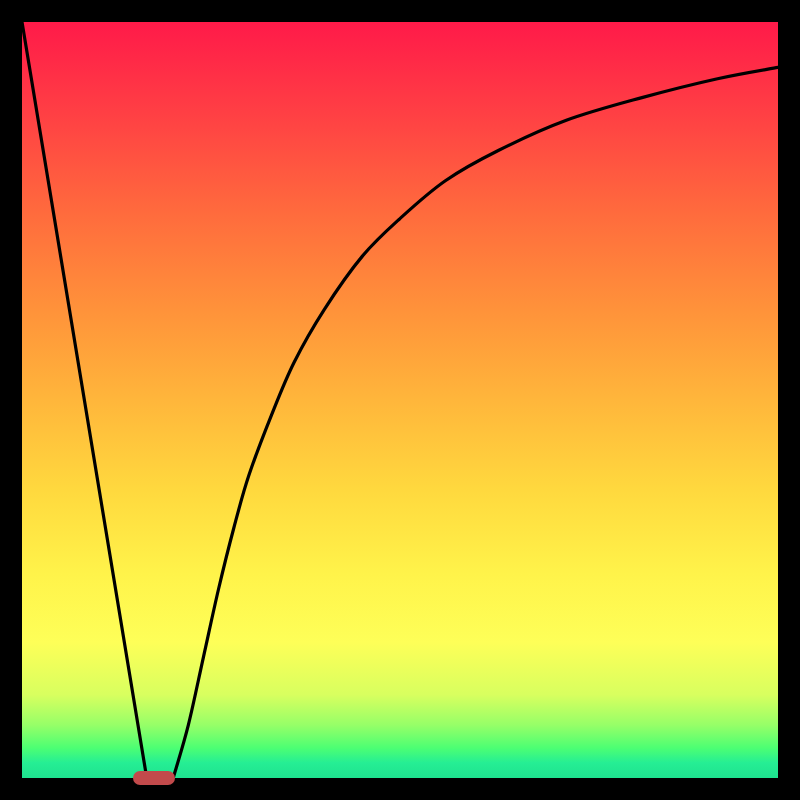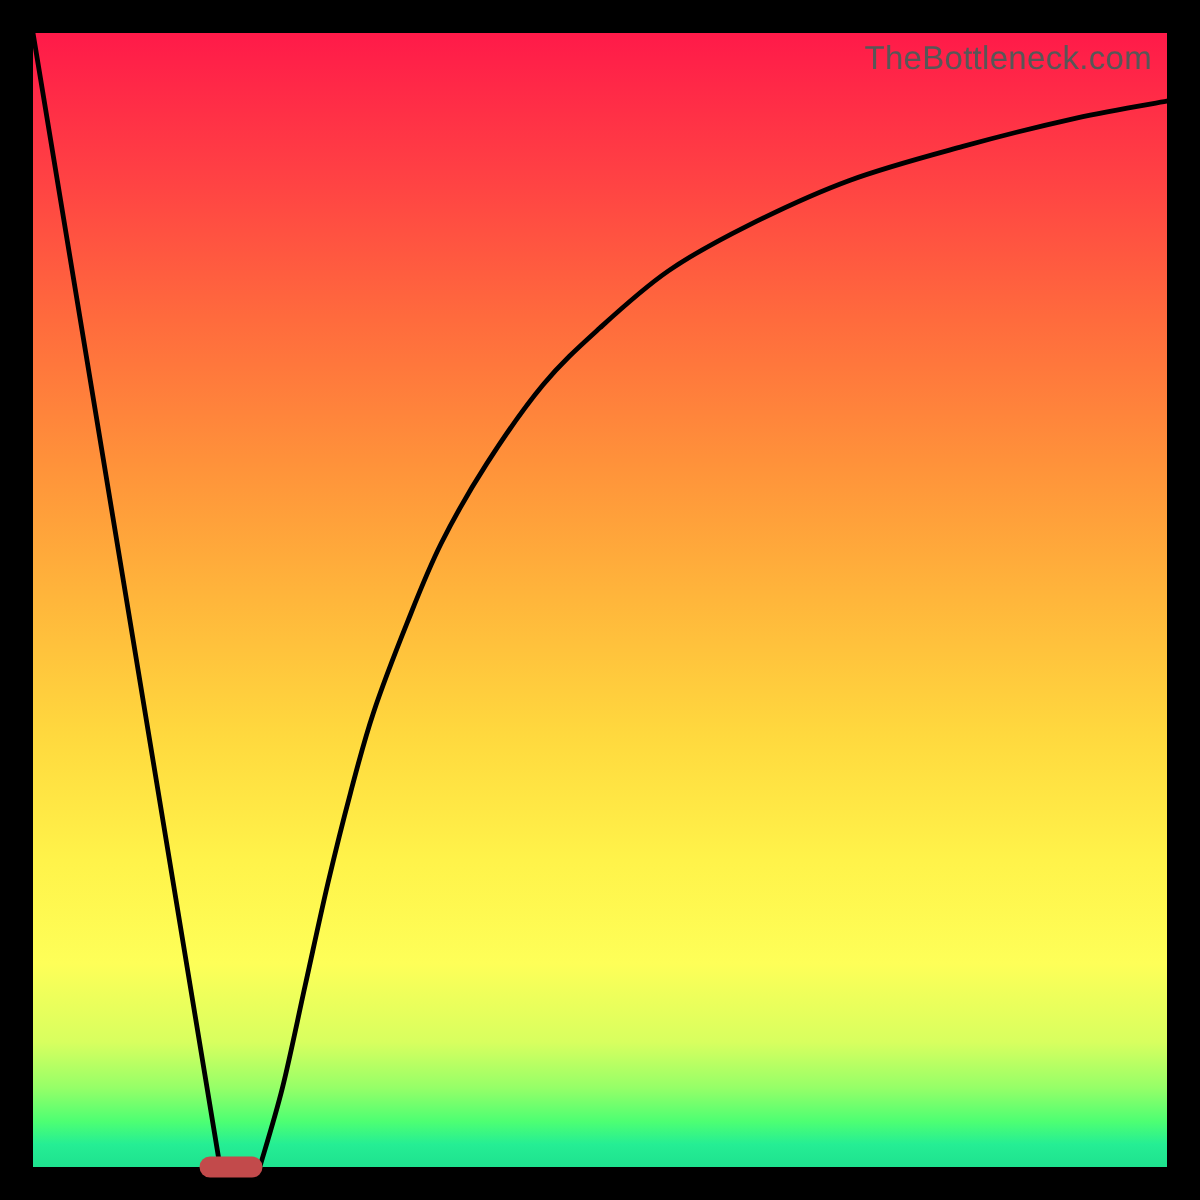--- a/index.html
+++ b/index.html
@@ -61,20 +61,19 @@
     height: 14px;
     border-radius: 7px;
     background: #c24a4b;
   }
 </style>
 </head>
 <body>
 
 <div class="outer">
   <div class="plot">
-    <div class="watermark">TheBottleneck.com</div>
     <svg class="curves" viewBox="0 0 756 756" preserveAspectRatio="none">
       <path d="M 0,0 L 124.74000000000001,756" fill="none" stroke="#000" stroke-width="3.2" stroke-linecap="round"></path>
       <path d="M 151.20000000000002,756 C 153.72000000000003,747.1800000000001 161.28,723.24 166.32,703.08 C 171.35999999999999,682.9200000000001 176.4,657.72 181.44,635.04 C 186.48,612.3599999999999 191.52,588.42 196.56,567 C 201.6,545.58 206.64000000000001,525.42 211.68,506.52 C 216.72,487.62 220.49999999999997,472.49999999999994 226.79999999999998,453.59999999999997 C 233.1,434.7 241.92000000000002,412.02 249.48000000000002,393.12 C 257.04,374.22 263.34,357.84 272.15999999999997,340.2 C 280.97999999999996,322.56 291.06000000000006,304.92 302.40000000000003,287.28000000000003 C 313.74,269.64000000000004 327.6,249.48000000000002 340.2,234.36 C 352.79999999999995,219.24 364.14,209.16000000000005 378,196.56000000000006 C 391.86,183.96000000000006 406.98,170.1 423.36,158.76 C 439.74,147.42 456.12000000000006,138.6 476.28000000000003,128.51999999999998 C 496.44,118.43999999999998 520.38,107.09999999999997 544.3199999999999,98.27999999999997 C 568.2599999999999,89.45999999999998 594.7199999999999,82.53000000000003 619.92,75.60000000000002 C 645.12,68.67000000000002 672.8399999999999,61.73999999999993 695.52,56.69999999999993 C 718.2,51.65999999999993 745.92,47.25 756,45.360000000000014" fill="none" stroke="#000" stroke-width="3.2" stroke-linecap="round"></path>
     </svg>
     <div class="marker" style="left: 111.132px; width: 42.336px; top: 749px; background: rgb(194, 74, 75);"></div>
   </div>
 </div>
 
 </body></html>

